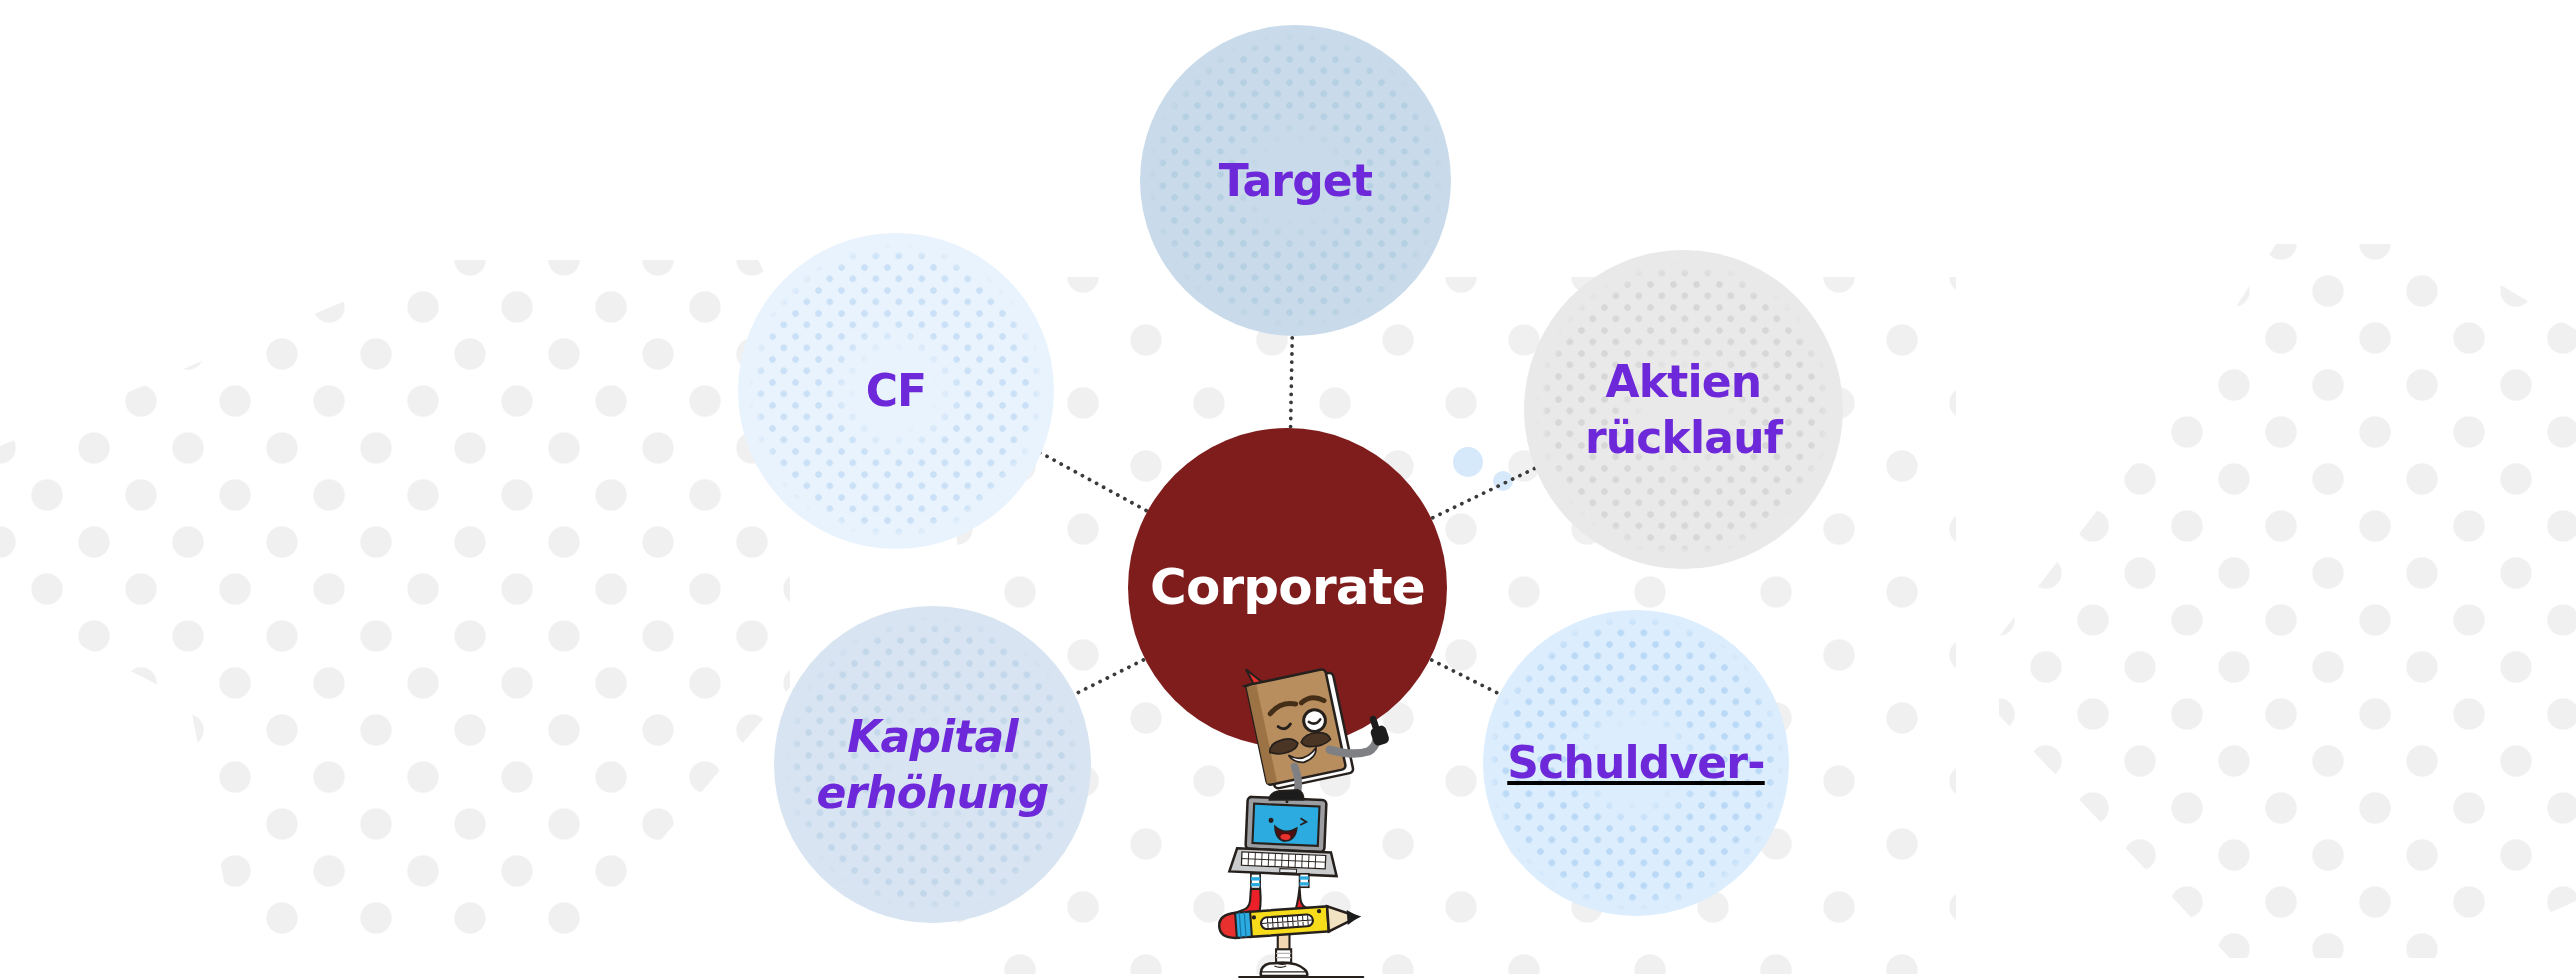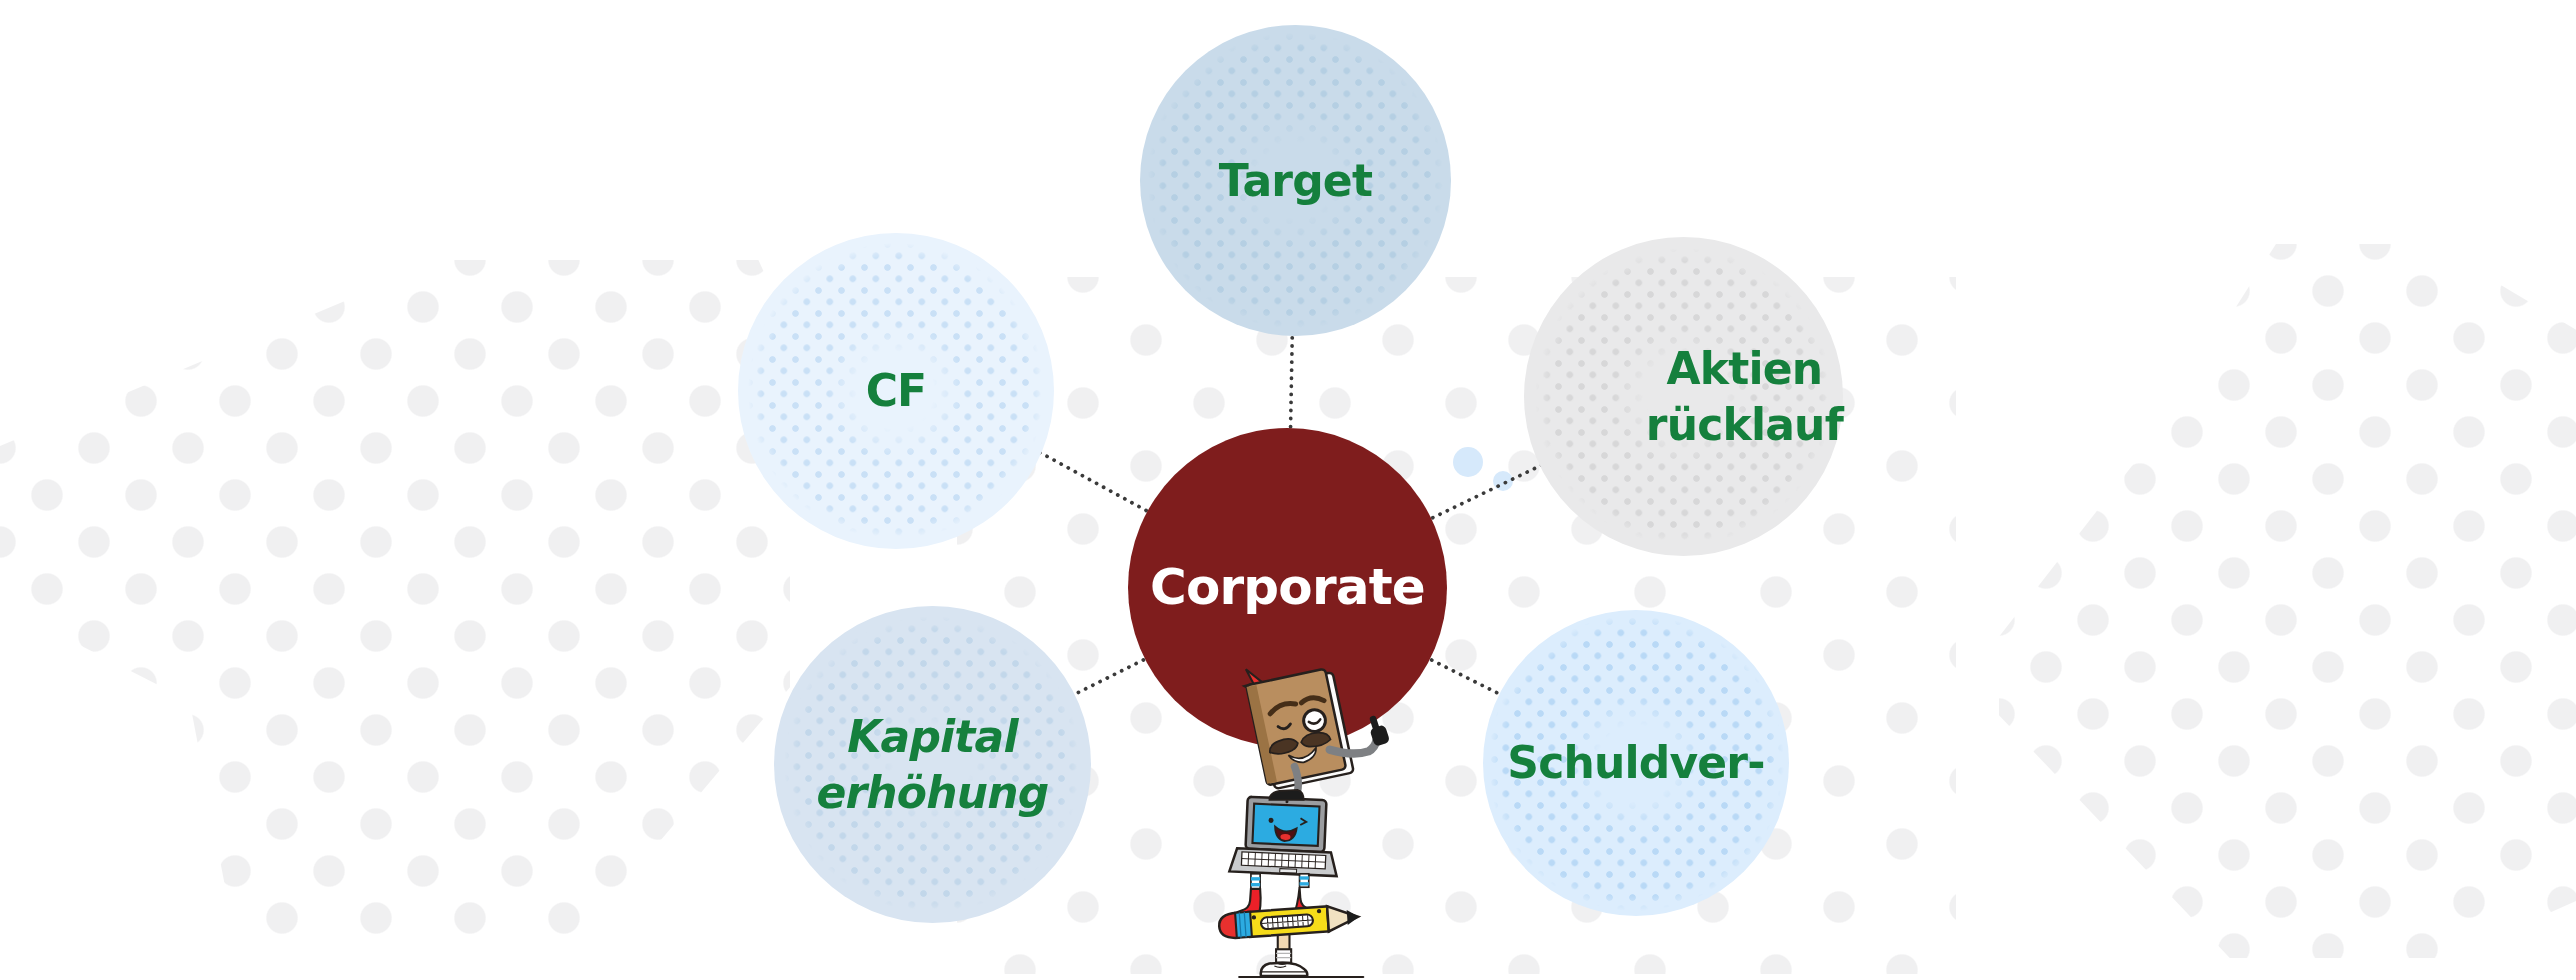--- a/index.html
+++ b/index.html
@@ -50,28 +50,28 @@
       radial-gradient(circle, var(--dot) 2.9px, transparent 3.7px),
       radial-gradient(circle, var(--dot) 2.9px, transparent 3.7px);
     background-size:23px 23px;
     background-position:0 0,11.3px 11.3px;
     -webkit-mask-image:radial-gradient(circle at 50% 50%, transparent 0 38px, #000 69px 133px, transparent 148px);
     mask-image:radial-gradient(circle at 50% 50%, transparent 0 38px, #000 69px 133px, transparent 148px);
   }
   .bubble-label{
     position:relative;z-index:1;text-align:center;
     font-weight:bold;font-size:44px;line-height:1.26;letter-spacing:-0.8px;
-    color:#15803d;
+    color:#6d28d9;
   }
   .bubble-label span{display:block;}
   .b-target   {left:1140px;top:25px; width:311px;height:311px;background:#c9dbea;--dot:#b5cfe3;}
   .b-cf       {left:738px; top:233px;width:316px;height:316px;background:#e9f3fd;--dot:#c9e0f6;}
-  .b-aktien   {left:1524px;top:237px;width:319px;height:319px;background:#e9e9ea;justify-content:flex-end;--dot:#d7d7d8;}
+  .b-aktien   {left:1524px;top:250px;width:319px;height:319px;background:#e9e9ea;--dot:#d7d7d8;}
   .b-kapital  {left:774px; top:606px;width:317px;height:317px;background:#d8e4f1;font-style:italic;--dot:#c2d7ea;}
-  .b-schuldver{left:1483px;top:610px;width:306px;height:306px;background:#dcedfd;--dot:#b9d9f6;}
+  .b-schuldver{left:1483px;top:610px;width:306px;height:306px;background:#dcedfd;text-decoration:underline;--dot:#b9d9f6;}
   .b-center   {left:1128px;top:428px;width:319px;height:319px;background:#7f1d1d;}
   .b-center .bubble-label{font-size:50px;line-height:1.15;letter-spacing:-0.8px;color:#ffffff;}
 
   
   .mascot{position:absolute;left:1209px;top:664px;width:218px;height:319px;}
 </style>
 </head>
 <body>
 
 <div class="stage">

